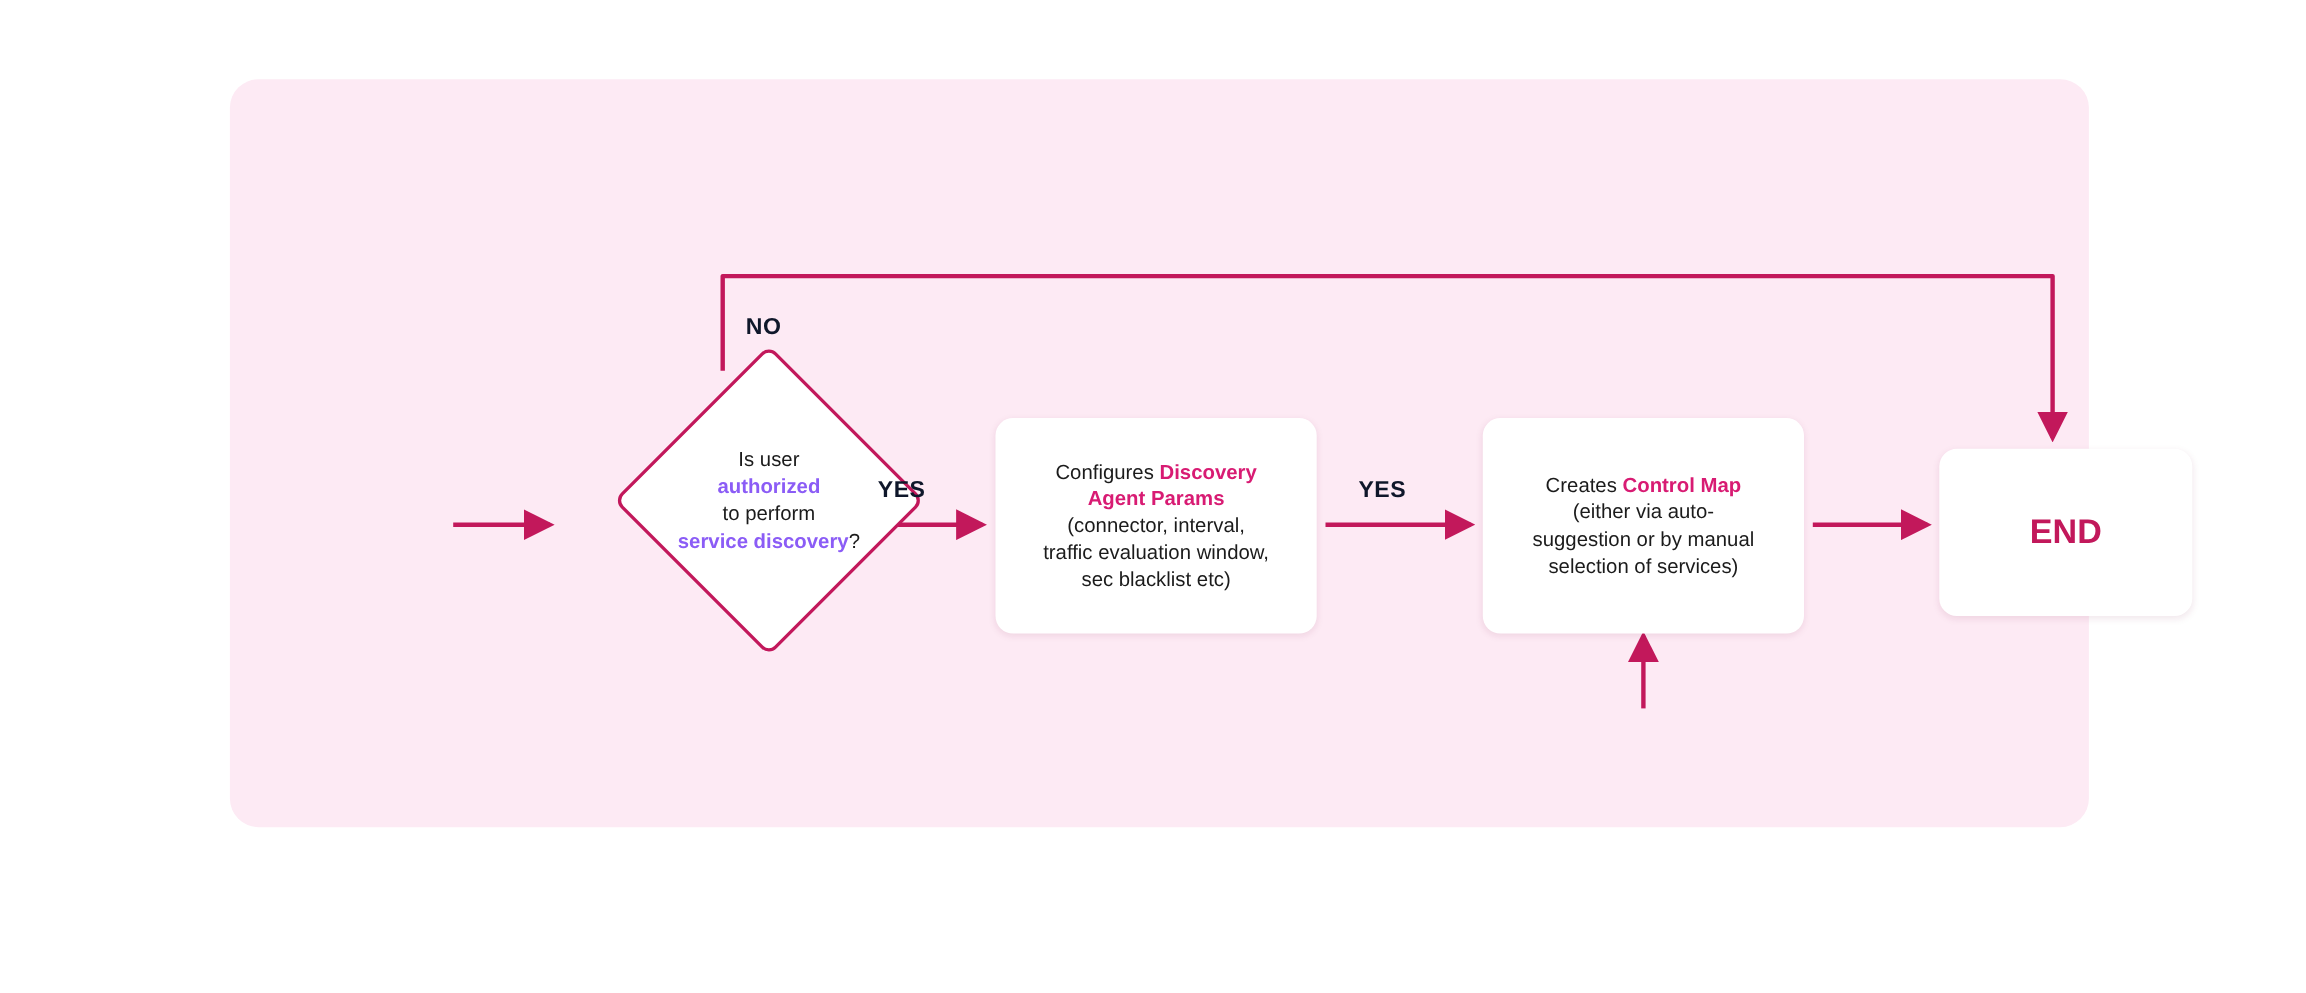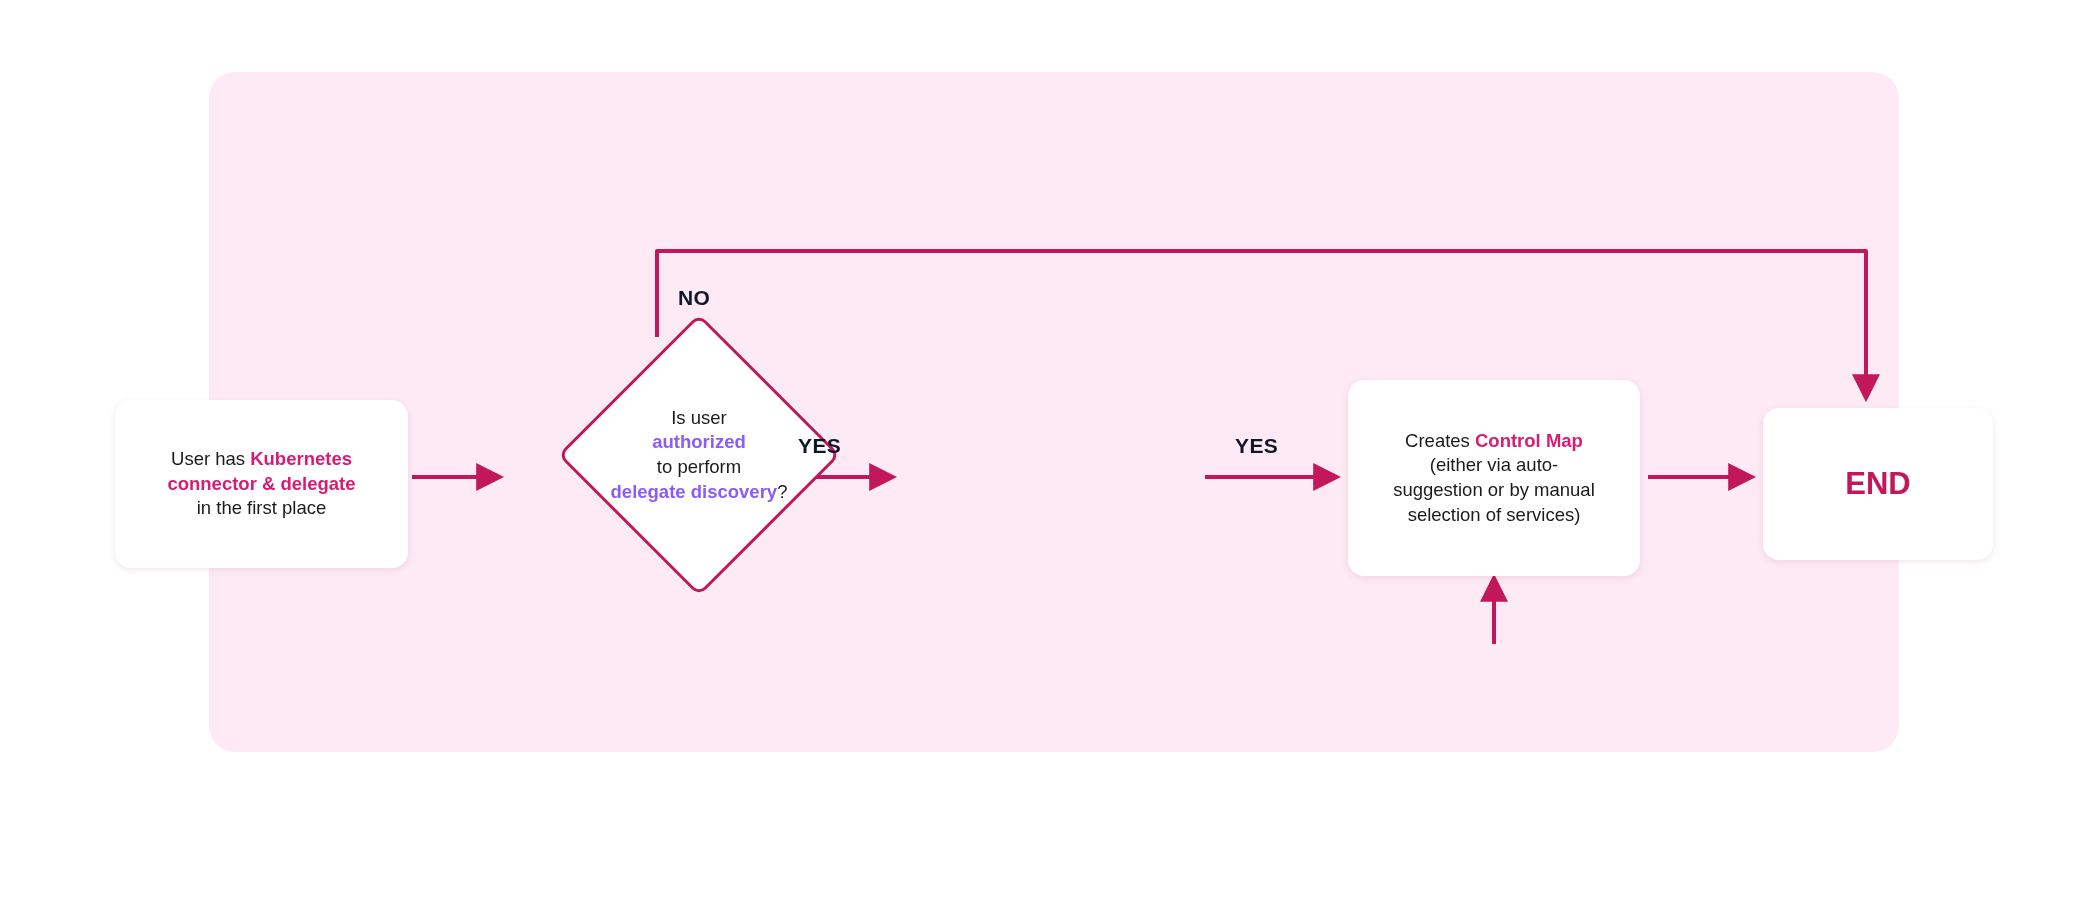--- a/index.html
+++ b/index.html
@@ -155,38 +155,41 @@
 
     <path d="M 800 477 L 893 477" stroke="#c2185b" stroke-width="4" fill="none" marker-end="url(#arrow)"></path>
 
     <path d="M 1205 477 L 1337 477" stroke="#c2185b" stroke-width="4" fill="none" marker-end="url(#arrow)"></path>
 
     <path d="M 1648 477 L 1752 477" stroke="#c2185b" stroke-width="4" fill="none" marker-end="url(#arrow)"></path>
 
     <path d="M 1494 644 L 1494 578" stroke="#c2185b" stroke-width="4" fill="none" marker-end="url(#arrow)"></path>
   </svg>
 
-  <div class="card" id="node-user">
-    <div>
-      User has <span class="hl">Kubernetes<br>connector &amp; delegate</span><br>in the first place
-    </div>
-  </div>
 
   <div id="node-decision">
     <div class="diamond"></div>
     <div class="dlabel">
       <div>
         Is user<br>
         <span class="hl">authorized</span><br>
         to perform<br>
-        <span class="hl">delegate discovery</span>?
+        <span class="hl">service discovery</span>?
       </div>
     </div>
   </div>
 
+  <div class="card" id="node-config">
+    <div>
+      Configures <span class="hl">Discovery<br>Agent Params</span><br>
+      (connector, interval,<br>
+      traffic evaluation window,<br>
+      sec blacklist etc)
+    </div>
+  </div>
 
   <div class="card" id="node-map">
     <div>
       Creates <span class="hl">Control Map</span><br>
       (either via auto-<br>
       suggestion or by manual<br>
       selection of services)
     </div>
   </div>
 

